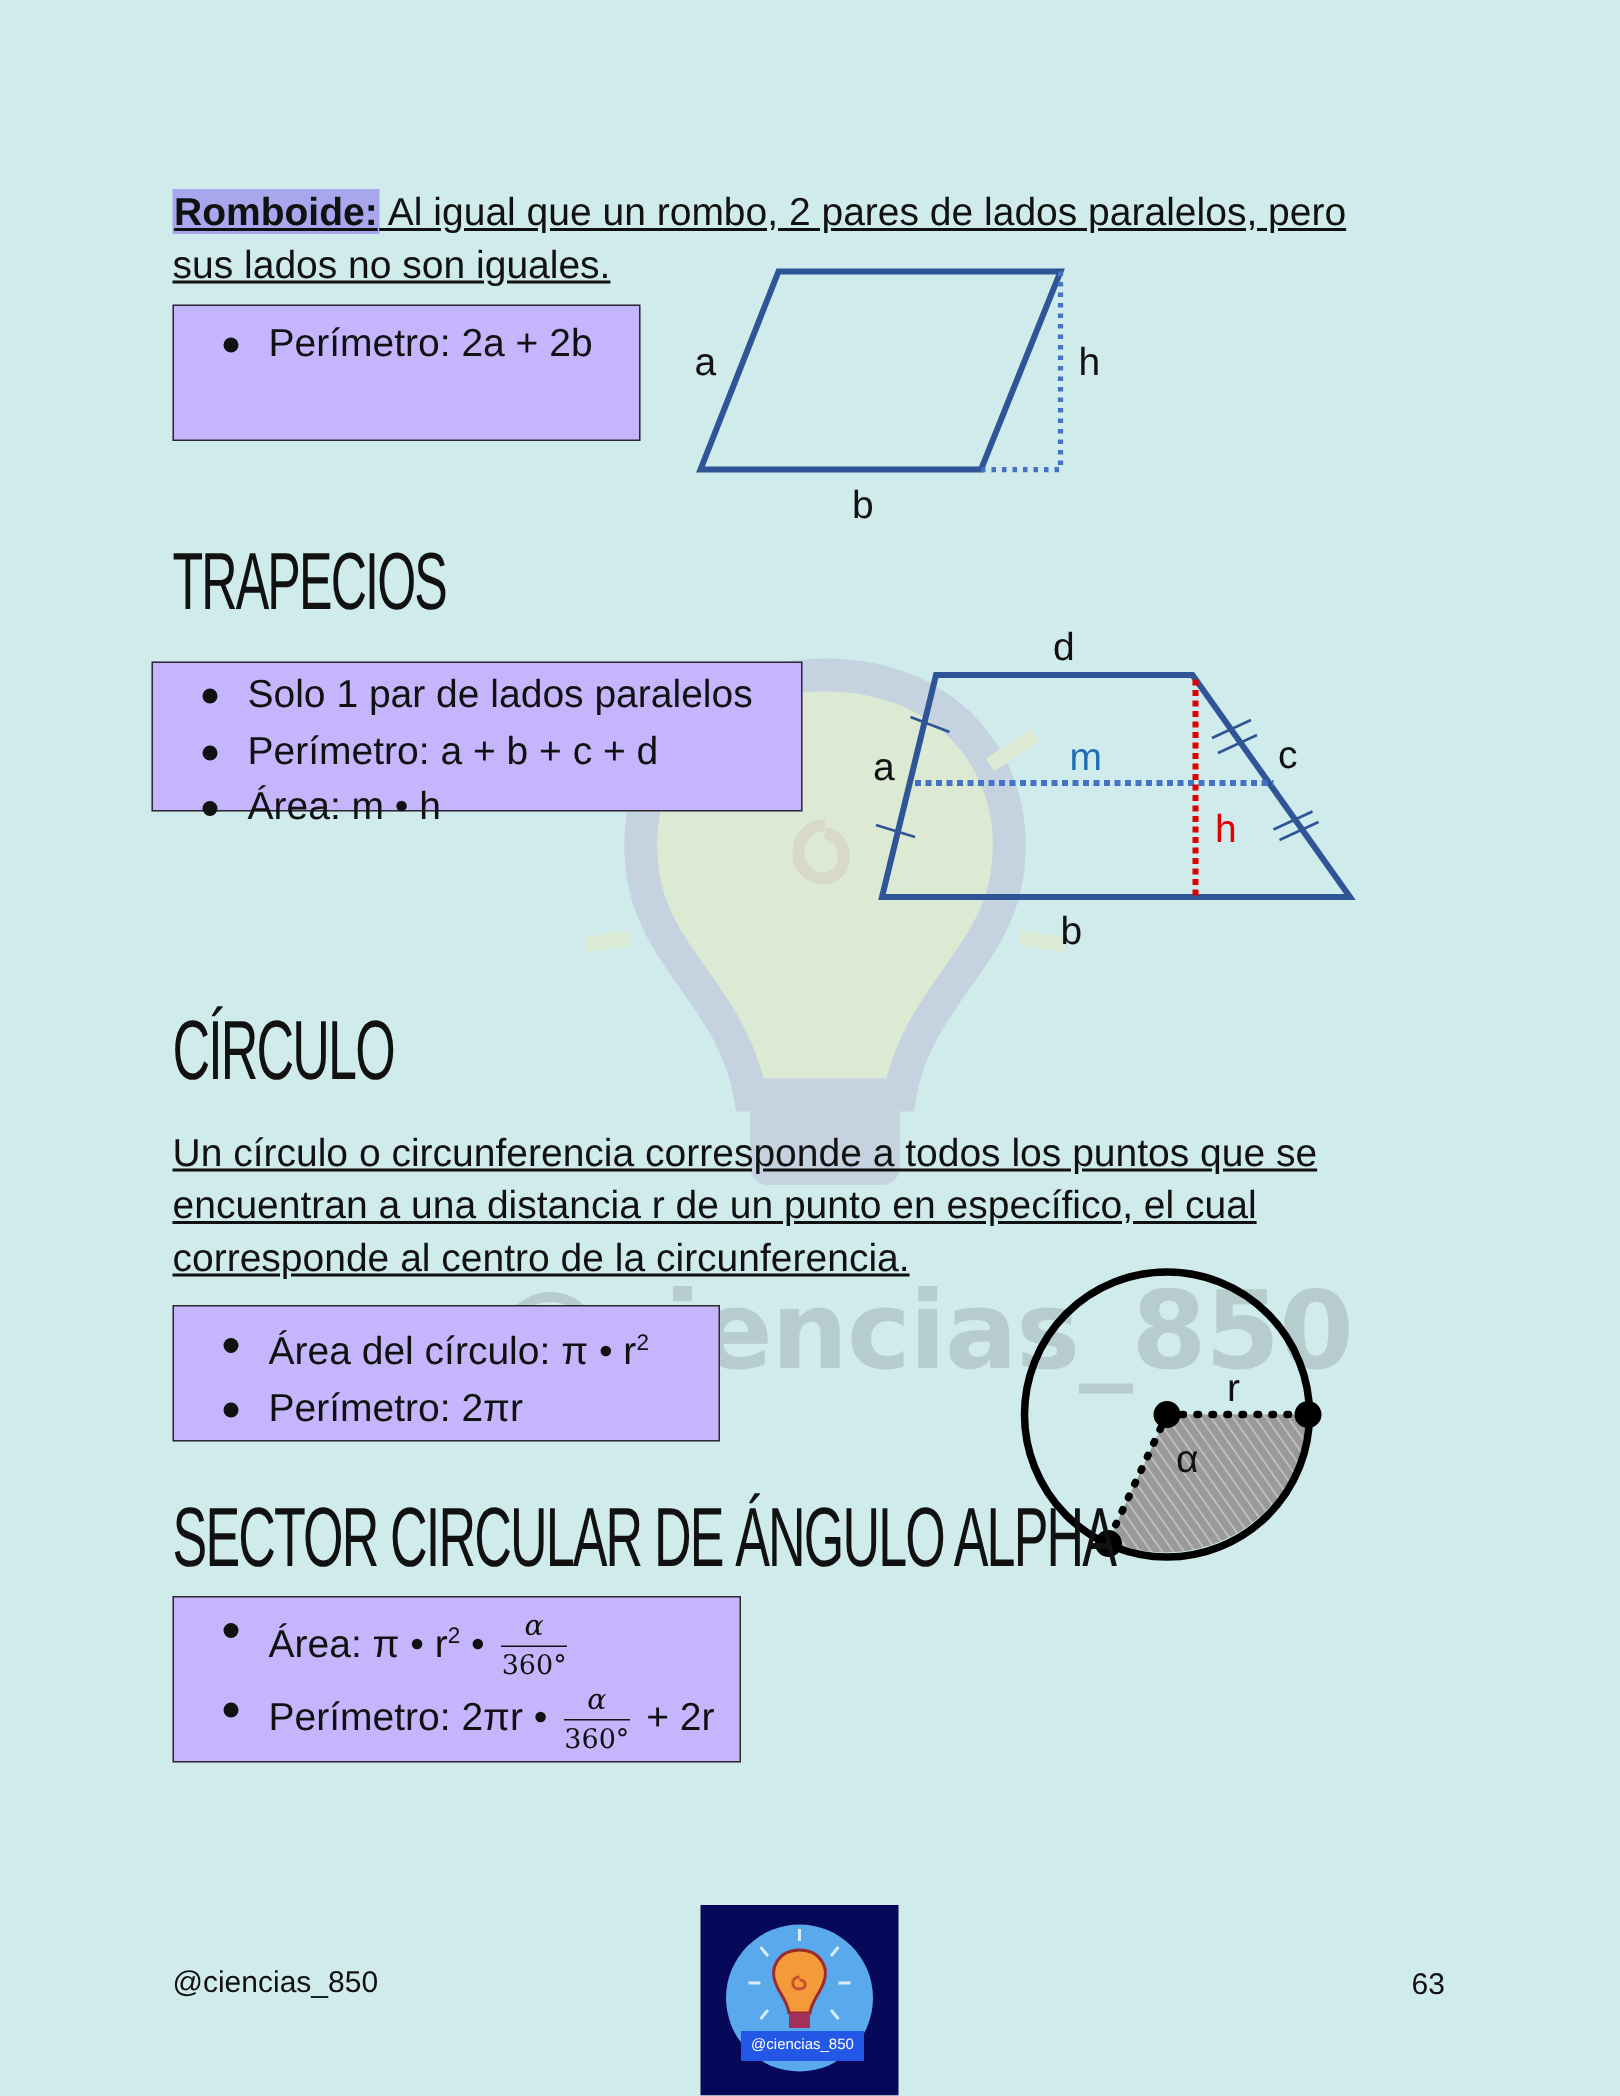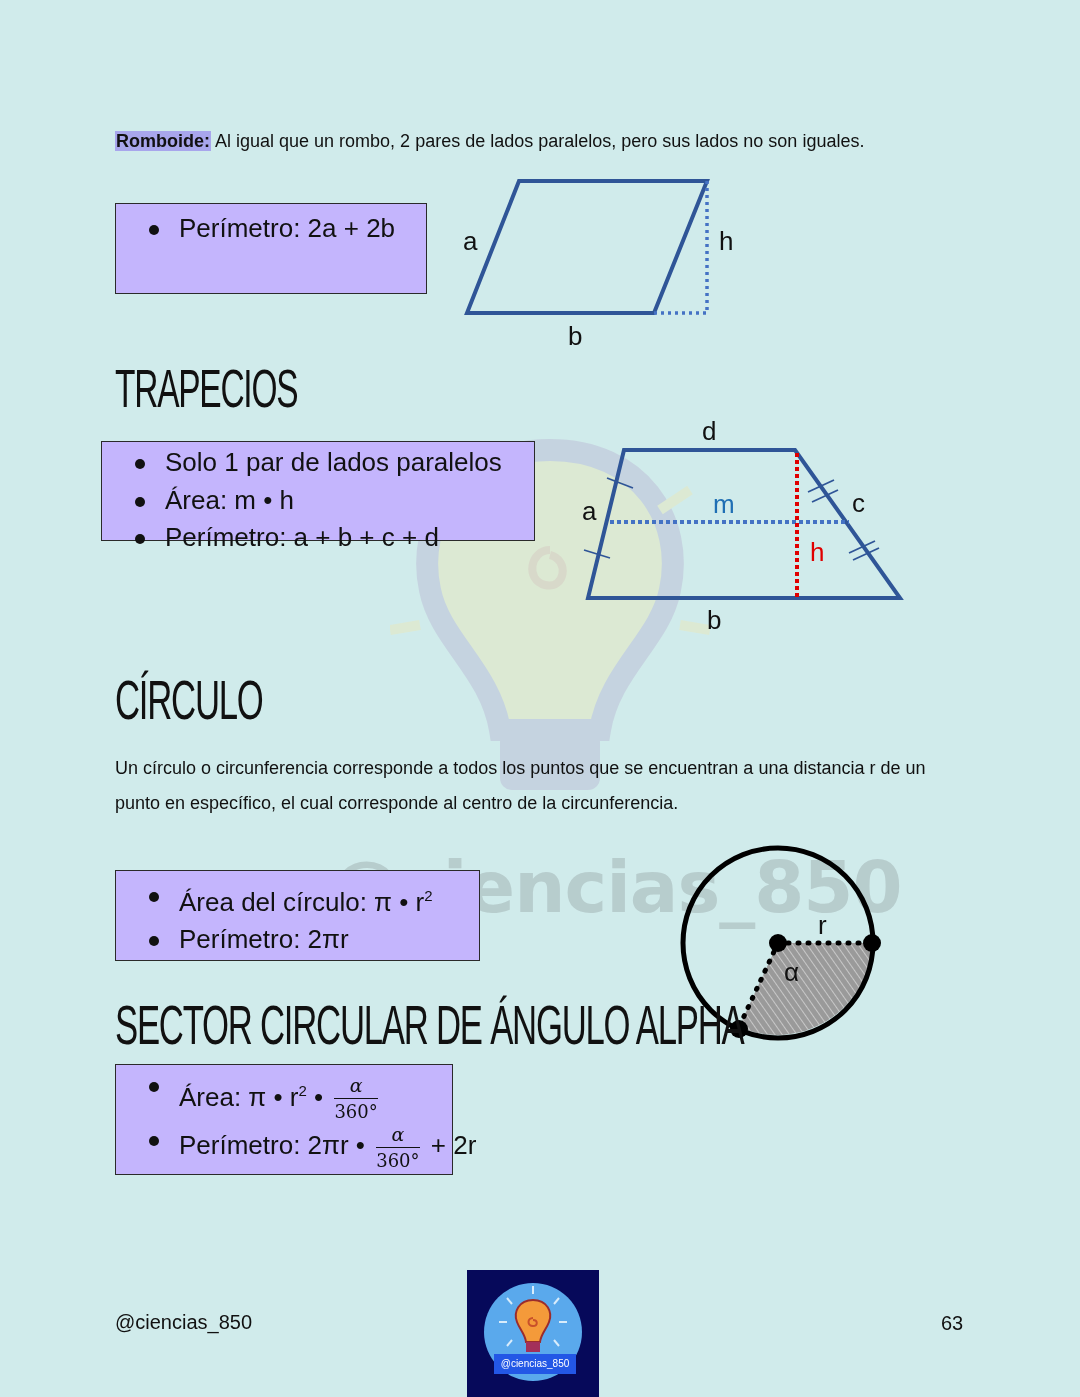--- a/index.html
+++ b/index.html
@@ -10,21 +10,21 @@
     font-family: "Liberation Sans", sans-serif;
     color: #111;
   }
   .abs { position: absolute; }
   .watermark-bulb { left: 390px; top: 430px; width: 320px; height: 380px; opacity: 0.35; }
   .watermark-text {
     left: 330px; top: 845px; font-size: 72px; font-weight: bold;
     color: #9aa9aa; opacity: 0.45; letter-spacing: -1px;
     font-family: "DejaVu Sans", sans-serif;
   }
-  .para { font-size: 18px; line-height: 35px; }
+  .para { font-size: 26px; line-height: 35px; text-decoration: underline; }
   .intro { left: 115px; top: 124px; width: 830px; }
   .hl { background: #a8a6ec; font-weight: bold; padding: 0 1px; }
   .box {
     background: #c4b5fd;
     border: 1.5px solid #2a2a2a;
     font-size: 26px; line-height: 37.5px;
     box-sizing: border-box;
   }
   .box ul { margin: 0; padding: 0; list-style: none; }
   .box li { position: relative; padding-left: 63px; white-space: nowrap; }
@@ -73,22 +73,22 @@
 </svg>
 <div class="lbl" style="left:463px; top:226px;">a</div>
 <div class="lbl" style="left:719px; top:226px;">h</div>
 <div class="lbl" style="left:568px; top:321px;">b</div>
 
 <div class="abs heading" style="left:115px; top:357px; font-size:54px;">TRAPECIOS</div>
 
 <div class="abs box" style="left:101px; top:441px; width:434px; height:100px; padding-top:2px;">
   <ul>
     <li>Solo 1 par de lados paralelos</li>
+    <li>Perímetro: a + b + c + d</li>
     <li>Área: m • h</li>
-    <li>Perímetro: a + b + c + d</li>
   </ul>
 </div>
 
 <svg class="abs" style="left:560px; top:410px;" width="360" height="230">
   <polygon points="64,40 235,40 340,188 28,188" fill="none" stroke="#2f5597" stroke-width="4"></polygon>
   <line x1="50" y1="112" x2="289" y2="112" stroke="#4472c4" stroke-width="4" stroke-dasharray="4,3"></line>
   <line x1="237" y1="43" x2="237" y2="187" stroke="#e00000" stroke-width="4" stroke-dasharray="4,3"></line>
   <line x1="47" y1="68" x2="73" y2="78" stroke="#2f5597" stroke-width="1.8"></line>
   <line x1="24" y1="140" x2="50" y2="148" stroke="#2f5597" stroke-width="1.8"></line>
   <line x1="248" y1="82" x2="274" y2="70" stroke="#2f5597" stroke-width="1.8"></line>
@@ -127,21 +127,21 @@
   <line x1="118" y1="103" x2="79" y2="187" stroke="#000" stroke-width="5" stroke-dasharray="1,9" stroke-linecap="round"></line>
   <circle cx="118" cy="103" r="9" fill="#000"></circle>
   <circle cx="212" cy="103" r="9" fill="#000"></circle>
   <circle cx="79" cy="189" r="9" fill="#000"></circle>
 </svg>
 <div class="lbl" style="left:818px; top:910px;">r</div>
 <div class="lbl" style="left:784px; top:957px;">α</div>
 
 <div class="abs heading" style="left:115px; top:992px; font-size:56px;">SECTOR CIRCULAR DE ÁNGULO ALPHA</div>
 
-<div class="abs box" style="left:115px; top:1064px; width:338px; height:111px; padding-top:2px; line-height:48px;">
+<div class="abs box" style="left:115px; top:1064px; width:379px; height:111px; padding-top:2px; line-height:48px;">
   <ul>
     <li>
       <span>Área: π • r</span><sup style="font-size:15px;">2</sup><span> •</span>
       <span class="frac"><span class="num">α</span><span class="den">360°</span></span>
     </li>
     <li>
       <span>Perímetro: 2πr •</span>
       <span class="frac"><span class="num">α</span><span class="den">360°</span></span>
       <span>+ 2r</span>
     </li>

